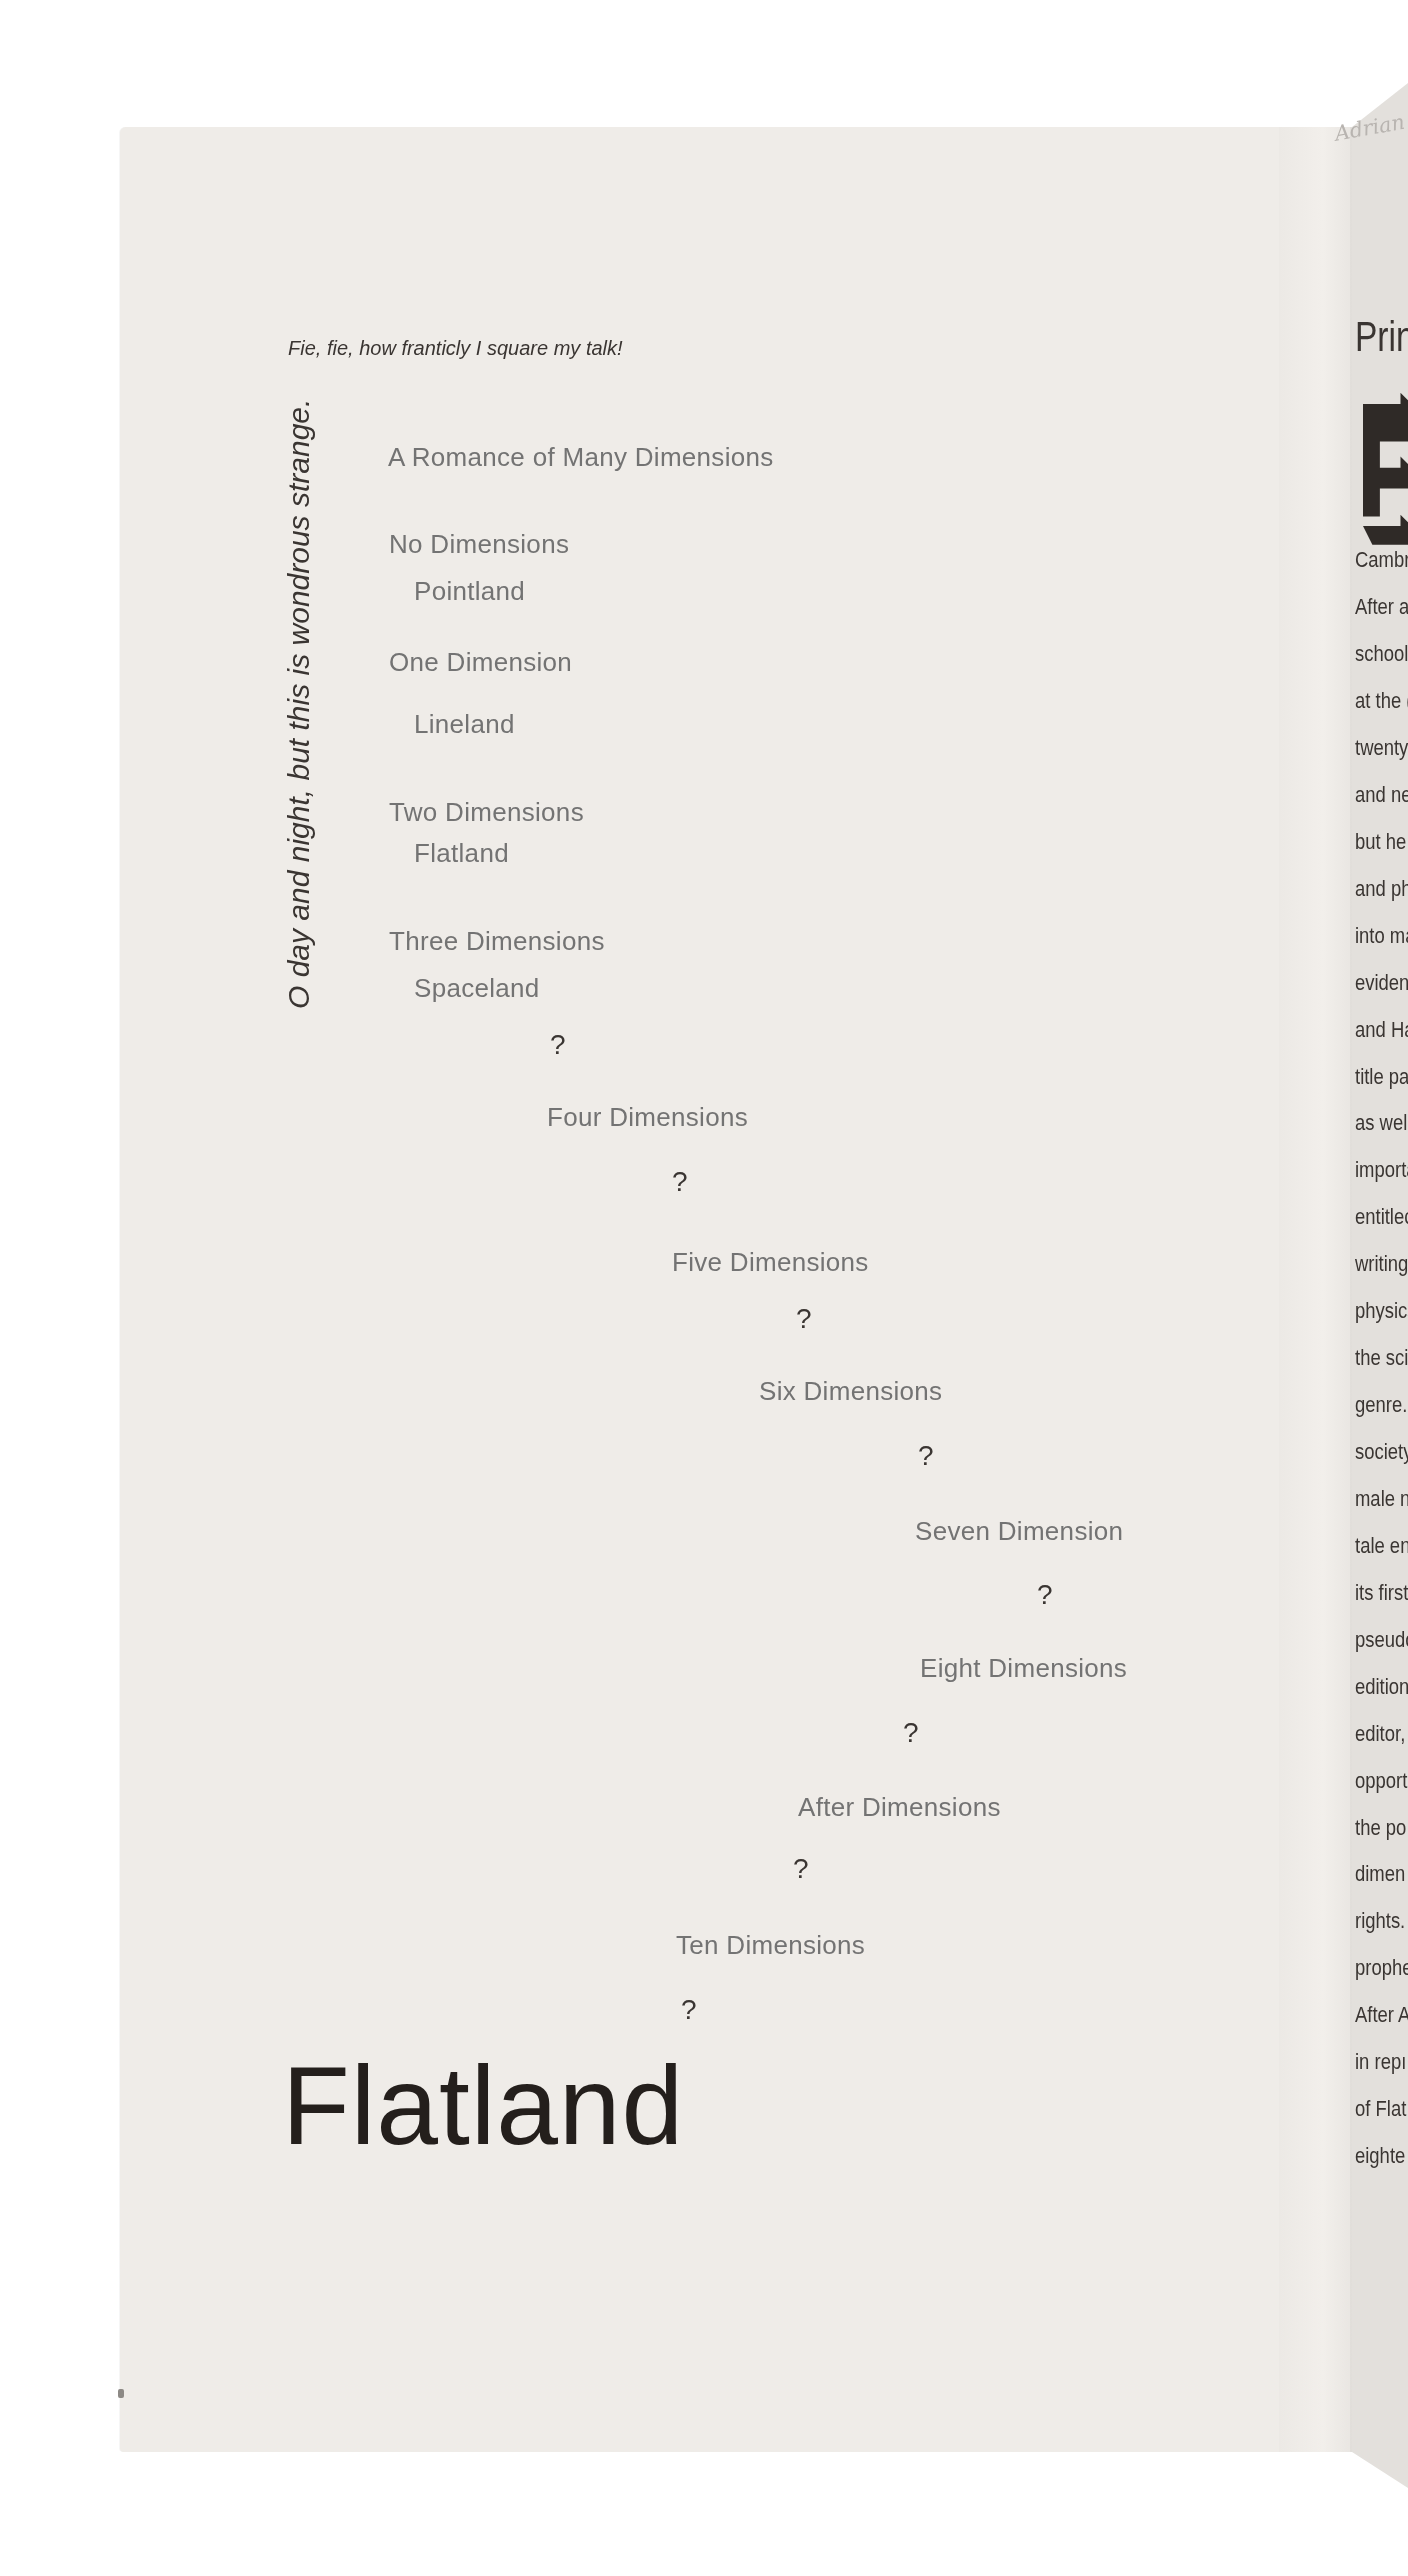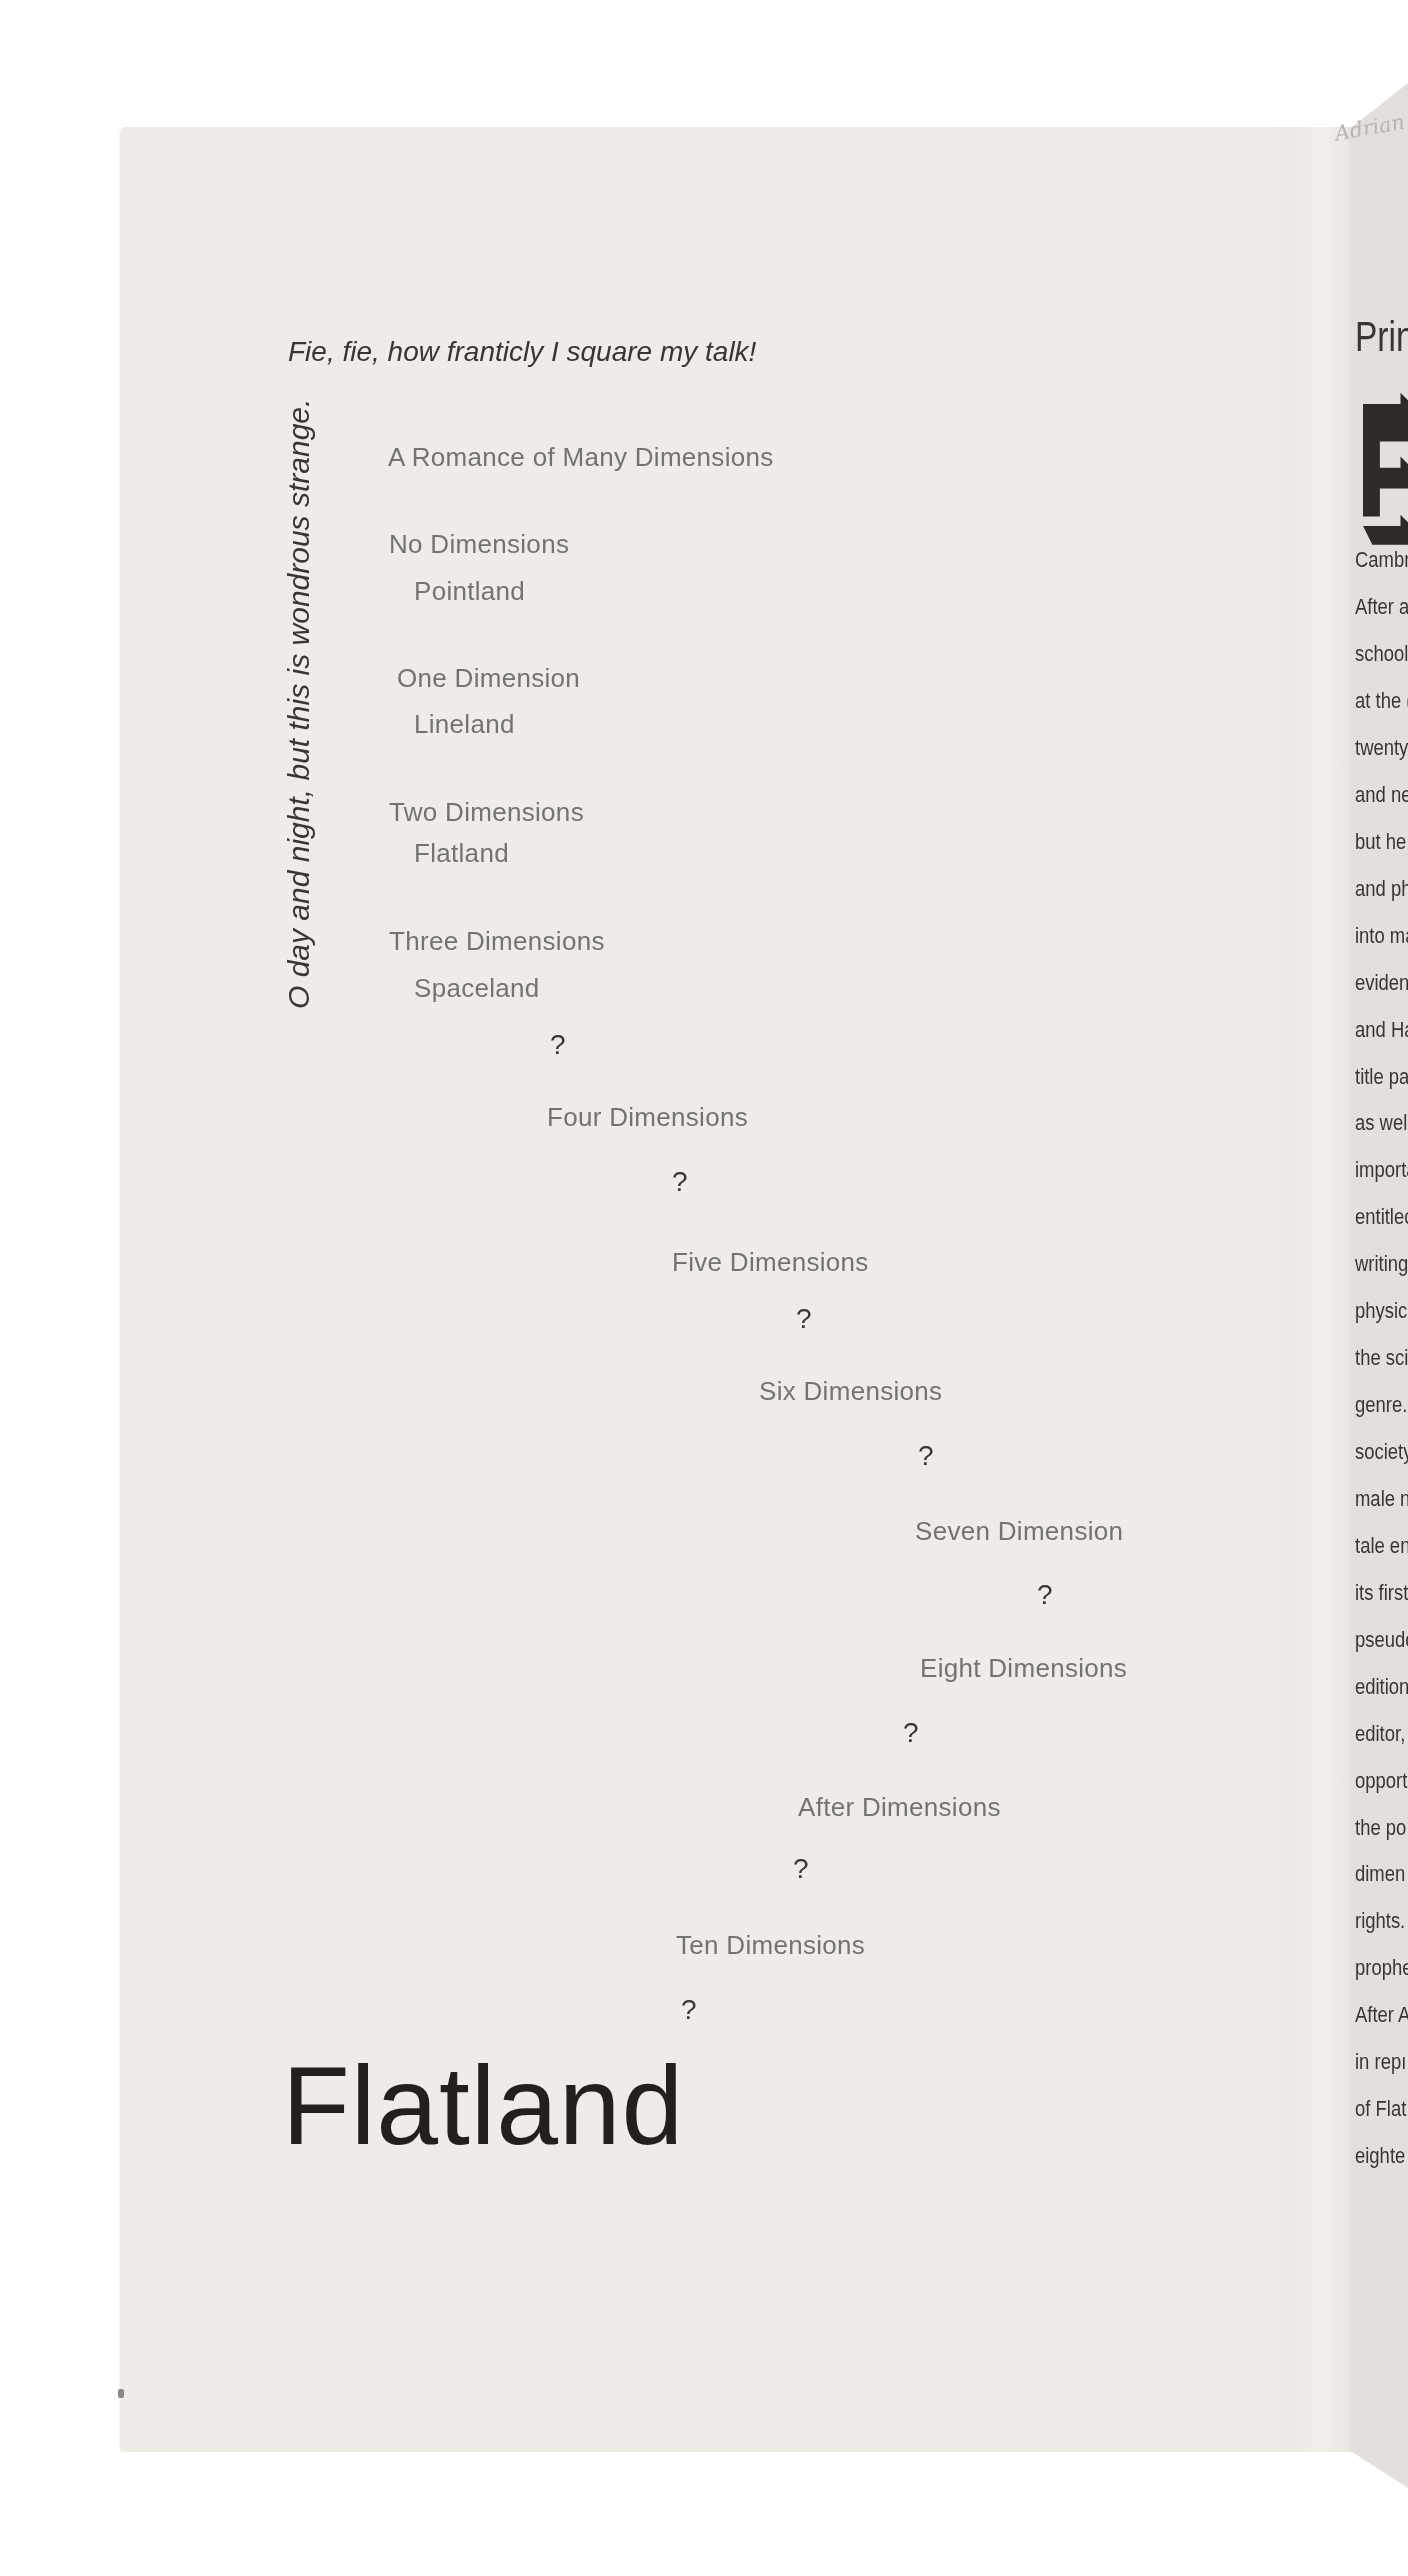--- a/index.html
+++ b/index.html
@@ -25,21 +25,21 @@
     clip-path: polygon(0 127px, 56px 83px, 56px 2488px, 0 2452px);
   }
   .handwriting {
     position: absolute; left: 1333px; top: 122px;
     font-family: "DejaVu Serif", serif; font-style: italic;
     font-size: 20.7px; color: #b8b4b0; transform: rotate(-10deg);
     transform-origin: left top; white-space: nowrap;
   }
   .el { position: absolute; white-space: nowrap; line-height: 1; }
   .quote-h {
-    left: 288px; top: 338px; font-style: italic; font-size: 28px; color: #3a3532;
+    left: 288px; top: 338px; font-style: italic; font-size: 20px; color: #3a3532;
   }
   .quote-v {
     left: 284px; top: 1009px; font-style: italic; font-size: 30px; color: #3a3532;
     transform: rotate(-90deg); transform-origin: left top;
   }
   .item { font-size: 26px; color: #737373; letter-spacing: 0.3px; }
   .q { font-size: 28px; color: #3a3532; }
   .title-big {
     left: 282px; top: 2051px; font-size: 111px; color: #241f1c; letter-spacing: 0.9px;
   }
@@ -73,21 +73,21 @@
 <div class="speck" style="left:118px; top:2389px;"></div>
 
 <div class="el quote-h">Fie, fie, how franticly I square my talk!</div>
 <div class="el quote-v">O day and night, but this is wondrous strange.</div>
 
 <div class="el item" style="left:388px; top:444px;">A Romance of Many Dimensions</div>
 
 <div class="el item" style="left:389px; top:531px;">No Dimensions</div>
 <div class="el item" style="left:414px; top:578px;">Pointland</div>
 
-<div class="el item" style="left:389px; top:665px;margin-left:8px;">One Dimension</div>
+<div class="el item" style="left:389px; top:649px;">One Dimension</div>
 <div class="el item" style="left:414px; top:711px;">Lineland</div>
 
 <div class="el item" style="left:389px; top:799px;">Two Dimensions</div>
 <div class="el item" style="left:414px; top:840px;">Flatland</div>
 
 <div class="el item" style="left:389px; top:928px;">Three Dimensions</div>
 <div class="el item" style="left:414px; top:975px;">Spaceland</div>
 
 <div class="el q" style="left:550px; top:1031px;">?</div>
 <div class="el item" style="left:547px; top:1104px;">Four Dimensions</div>

